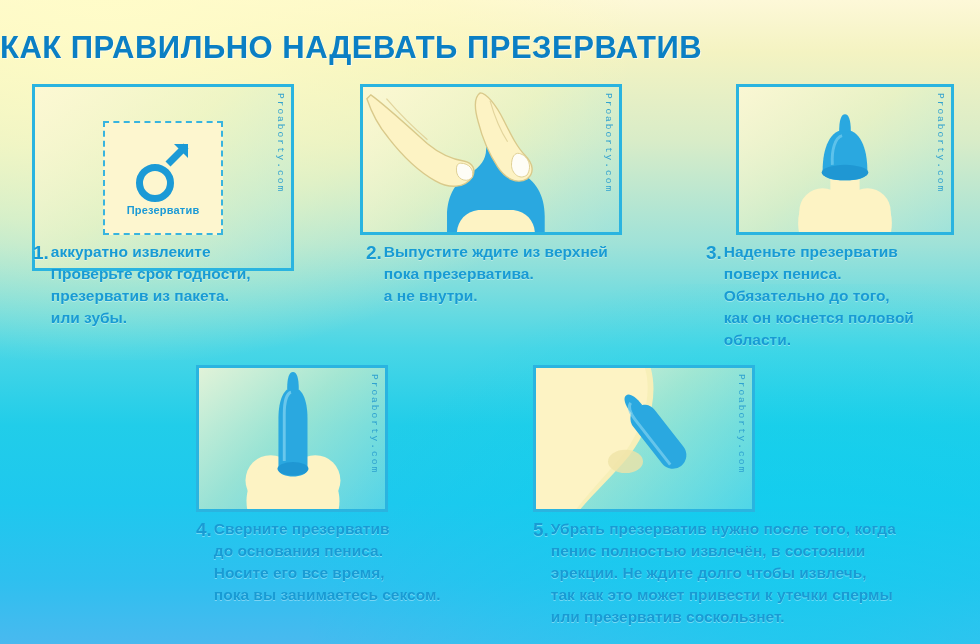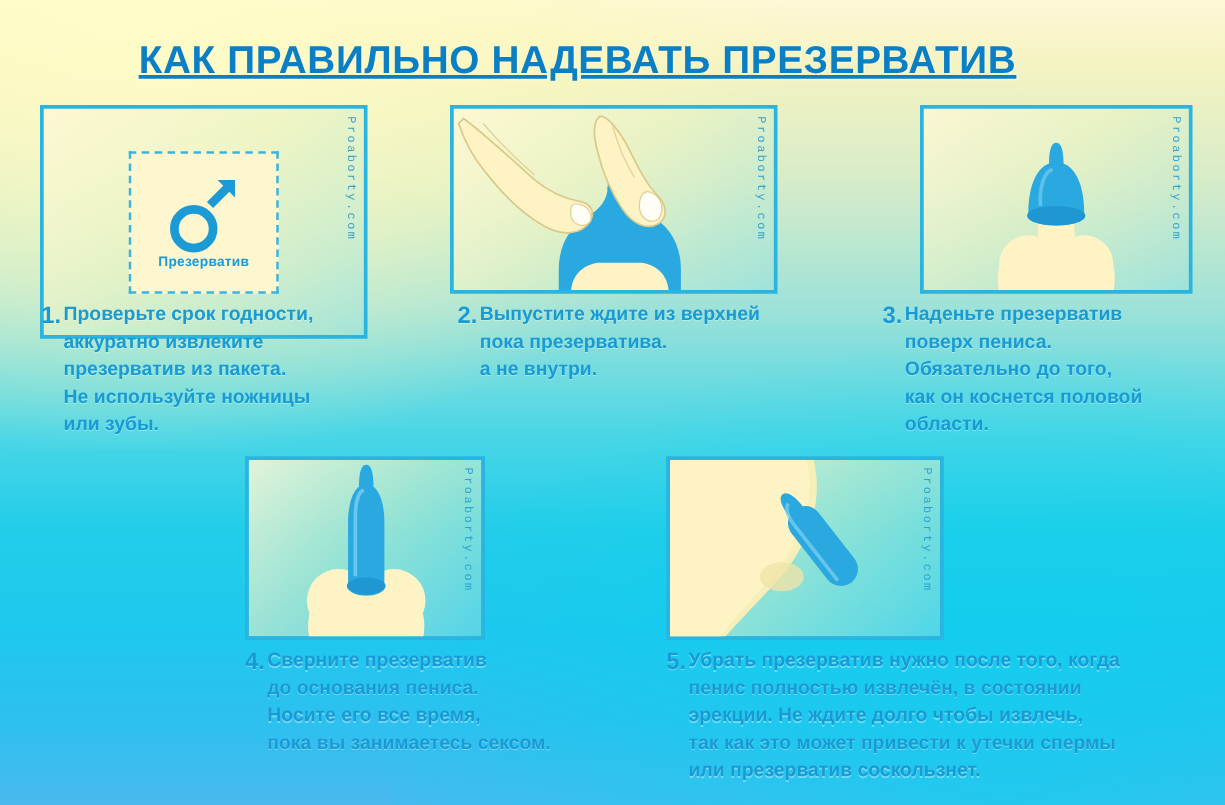--- a/index.html
+++ b/index.html
@@ -39,28 +39,26 @@
     right: -150px; bottom: -200px;
     width: 820px; height: 560px;
     background: radial-gradient(ellipse at 60% 70%, rgba(0,214,238,0.55) 0%, rgba(0,214,238,0.25) 45%, rgba(0,214,238,0) 75%);
     pointer-events: none;
   }
 
   .title {
     position: absolute;
     left: 0; top: 30px;
     width: 924px;
-    text-align: center;
     font-size: 31px;
     font-weight: bold;
     letter-spacing: 0.5px;
     color: #0b7fc4;
     text-shadow: 1px 1px 0 rgba(255,255,255,0.55);
     z-index: 5;
-    text-decoration: underline;
   }
 
   .card {
     position: absolute;
     border: 3px solid #2ab4e0;
     background: transparent;
     overflow: hidden;
     z-index: 3;
   }
   .card .inner {
@@ -261,24 +259,23 @@
 
       <ellipse cx="92" cy="96" rx="18" ry="12" fill="#efe3a8" opacity="0.8"></ellipse>
     </svg>
     <div class="watermark">Proaborty.com</div>
   </div>
 
   <div class="caption" id="cap1">
     <div class="cap-row">
       <span class="num">1.</span>
       <span class="body">
+        <span class="l">аккуратно извлеките</span>
         <span class="l">Проверьте срок годности,</span>
-        <span class="l">аккуратно извлеките</span>
         <span class="l">презерватив из пакета.</span>
-        <span class="l">Не используйте ножницы</span>
         <span class="l">или зубы.</span>
       </span>
     </div>
   </div>
 
   <div class="caption" id="cap2">
     <div class="cap-row">
       <span class="num">2.</span>
       <span class="body">
         <span class="l">Выпустите ждите из верхней</span>

